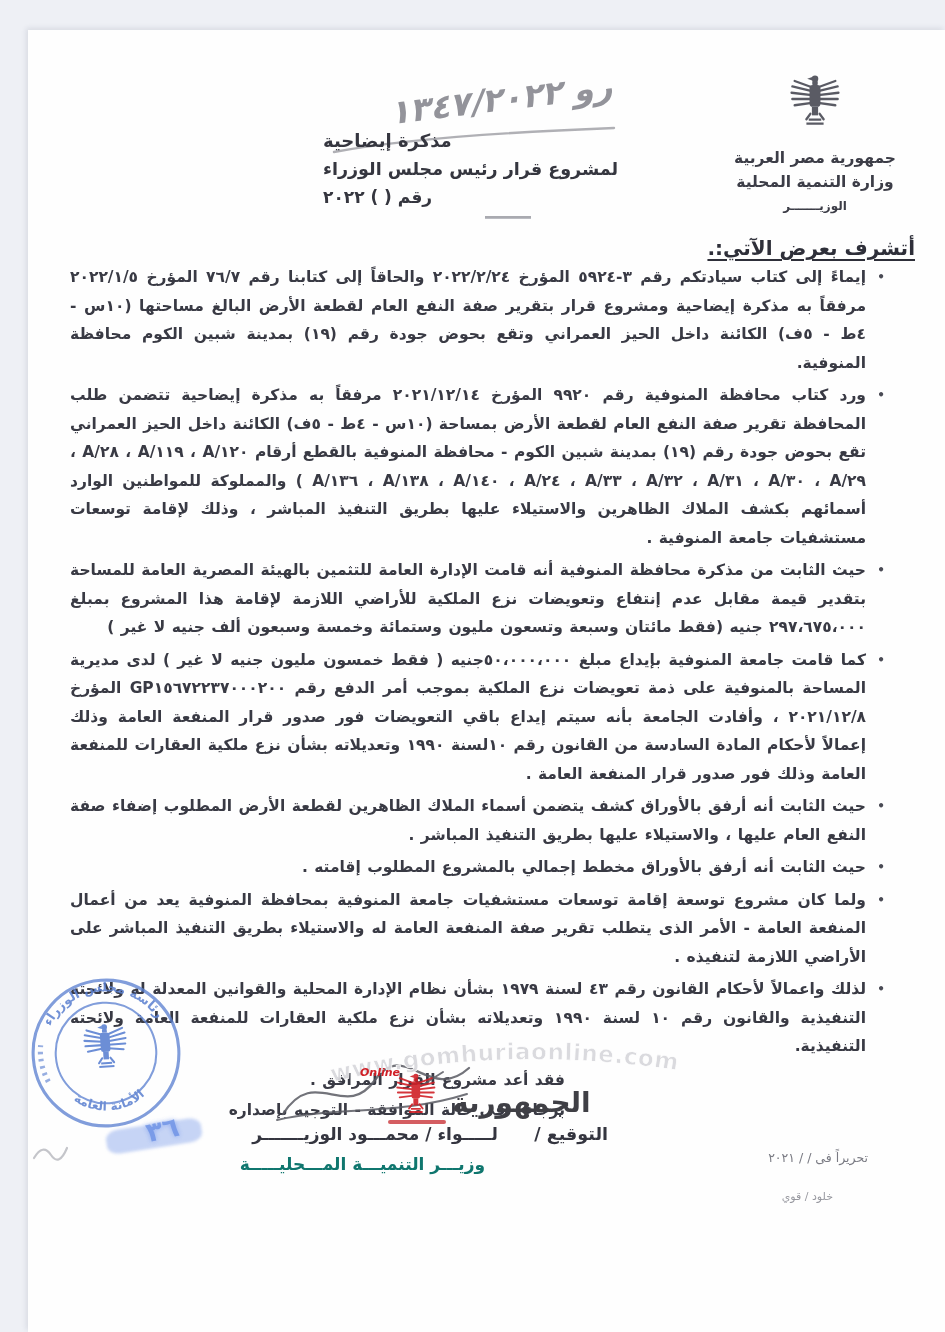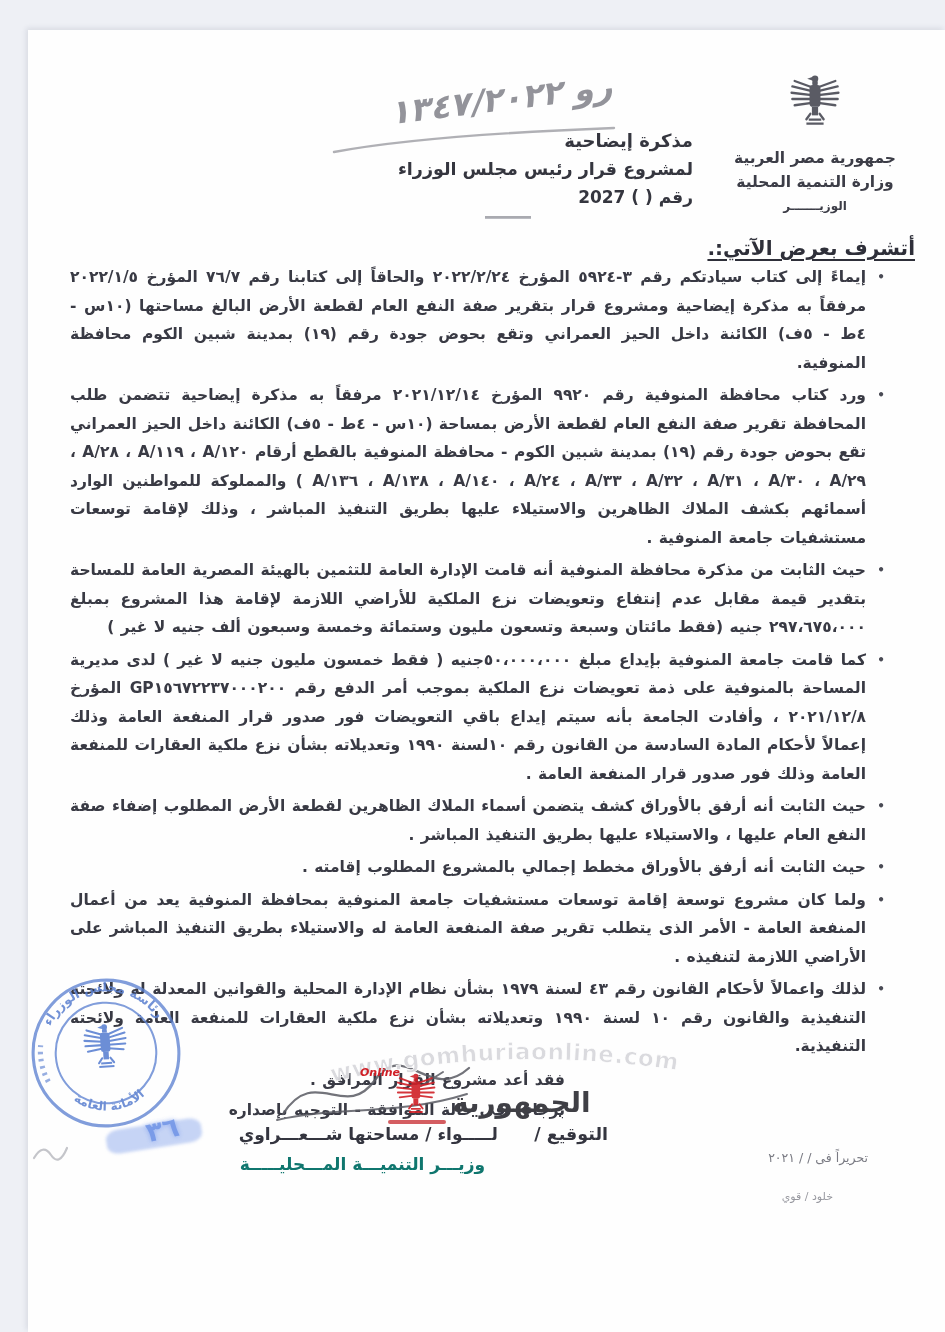--- a/index.html
+++ b/index.html
@@ -24,21 +24,21 @@
   
   .ref-scrawl{
     position:absolute;left:318px;top:52px;width:270px;direction:rtl;
     transform:rotate(-7deg) skewX(-14deg);
     font-size:33px;font-weight:bold;color:#6a6b74;opacity:.72;
     white-space:nowrap;letter-spacing:2px;
   }
   .ref-flourish{position:absolute;left:300px;top:96px;width:290px;height:30px;opacity:.55;}
 
   
-  .title-blk{position:absolute;left:295px;top:100px;width:370px;text-align:right;direction:rtl;color:#35363f;}
+  .title-blk{position:absolute;left:295px;top:100px;width:370px;text-align:left;direction:rtl;color:#35363f;}
   .t1{font-size:18px;font-weight:bold;letter-spacing:1px;}
   .t2{font-size:17.5px;font-weight:bold;margin-top:8px;}
   .t3{font-size:17px;font-weight:bold;margin-top:8px;}
   .t-dash{width:46px;margin:9px auto 0;border-top:2px solid #8d8e96;border-bottom:1px solid #a5a6ae;height:3px;opacity:.75;}
 
   
   .intro{
     position:absolute;right:30px;top:206px;direction:rtl;
     font-size:20px;font-weight:bold;color:#2e2f39;
     text-decoration:underline;text-underline-offset:4px;text-decoration-thickness:1.5px;
@@ -119,21 +119,21 @@
   </div>
 
   <div class="ref-scrawl">رو ١٣٤٧/٢٠٢٢</div>
   <svg class="ref-flourish" viewBox="0 0 290 30">
     <path d="M6,26 C70,14 180,6 286,2" stroke="#71727b" stroke-width="2.4" fill="none" stroke-linecap="round"></path>
   </svg>
 
   <div class="title-blk">
     <div class="t1">مذكرة إيضاحية</div>
     <div class="t2">لمشروع قرار رئيس مجلس الوزراء</div>
-    <div class="t3">رقم (      ) 2027</div>
+    <div class="t3">رقم (      ) ٢٠٢٢</div>
     <div class="t-dash"></div>
   </div>
 
   <div class="intro">أتشرف بعرض الآتي:.</div>
 
   <div class="body-txt">
     <div class="bullet">إيماءً إلى كتاب سيادتكم رقم ٣-٥٩٢٤ المؤرخ ٢٠٢٢/٢/٢٤ والحاقاً إلى كتابنا رقم ٧٦/٧ المؤرخ ٢٠٢٢/١/٥ مرفقاً به مذكرة إيضاحية ومشروع قرار بتقرير صفة النفع العام لقطعة الأرض البالغ مساحتها (١٠س - ٤ط - ٥ف) الكائنة داخل الحيز العمراني وتقع بحوض جودة رقم (١٩) بمدينة شبين الكوم محافظة المنوفية.</div>
     <div class="bullet">ورد كتاب محافظة المنوفية رقم ٩٩٢٠ المؤرخ ٢٠٢١/١٢/١٤ مرفقاً به مذكرة إيضاحية تتضمن طلب المحافظة تقرير صفة النفع العام لقطعة الأرض بمساحة (١٠س - ٤ط - ٥ف) الكائنة داخل الحيز العمراني تقع بحوض جودة رقم (١٩) بمدينة شبين الكوم - محافظة المنوفية بالقطع أرقام ١٢٠/A ، ١١٩/A ، ٢٨/A ، ٢٩/A ، ٣٠/A ، ٣١/A ، ٣٢/A ، ٣٣/A ، ٢٤/A ، ١٤٠/A ، ١٣٨/A ، ١٣٦/A ) والمملوكة للمواطنين الوارد أسمائهم بكشف الملاك الظاهرين والاستيلاء عليها بطريق التنفيذ المباشر ، وذلك لإقامة توسعات مستشفيات جامعة المنوفية .</div>
     <div class="bullet">حيث الثابت من مذكرة محافظة المنوفية أنه قامت الإدارة العامة للتثمين بالهيئة المصرية العامة للمساحة بتقدير قيمة مقابل عدم إنتفاع وتعويضات نزع الملكية للأراضي اللازمة لإقامة هذا المشروع بمبلغ ٢٩٧،٦٧٥،٠٠٠ جنيه (فقط مائتان وسبعة وتسعون مليون وستمائة وخمسة وسبعون ألف جنيه لا غير )</div>
     <div class="bullet">كما قامت جامعة المنوفية بإيداع مبلغ ٥٠،٠٠٠،٠٠٠جنيه ( فقط خمسون مليون جنيه لا غير ) لدى مديرية المساحة بالمنوفية على ذمة تعويضات نزع الملكية بموجب أمر الدفع رقم GP١٥٦٧٢٢٣٧٠٠٠٢٠٠ المؤرخ ٢٠٢١/١٢/٨ ، وأفادت الجامعة بأنه سيتم إيداع باقي التعويضات فور صدور قرار المنفعة العامة وذلك إعمالاً لأحكام المادة السادسة من القانون رقم ١٠لسنة ١٩٩٠ وتعديلاته بشأن نزع ملكية العقارات للمنفعة العامة وذلك فور صدور قرار المنفعة العامة .</div>
@@ -170,21 +170,21 @@
     <path d="M4,30 q9,-15 17,-3 t16,-7" stroke="#9fa0a8" stroke-width="2.2" fill="none" stroke-linecap="round"></path>
   </svg>
 
   <svg class="sig-scrawl" viewBox="0 0 210 80">
     <path d="M12,58 C 44,8 74,66 104,24 S 158,48 198,12" stroke="#5a5b63" stroke-width="2.3" fill="none" stroke-linecap="round"></path>
     <path d="M6,64 C 64,50 126,60 196,38" stroke="#5a5b63" stroke-width="2" fill="none" stroke-linecap="round"></path>
     <path d="M150,30 l 22,-14" stroke="#5a5b63" stroke-width="2" fill="none" stroke-linecap="round"></path>
   </svg>
 
   <div class="sig-label">التوقيع /</div>
-  <div class="sig-name">لـــــواء / مساحتها شـــعـــراوي</div>
+  <div class="sig-name">لـــــواء / محمـــود الوزيـــــــر</div>
   <div class="sig-title">وزيـــر التنميـــة المـــحليـــــة</div>
 
   <svg class="wm" viewBox="0 0 356 110">
     <defs>
         <path id="wmArc" d="M 6,46 Q 172,8 350,34"></path>
       </defs>
     <text font-size="23" font-weight="bold" fill="#d9d9dd" stroke="#ffffff" stroke-width="0.7" letter-spacing="0.5" opacity=".95">
       <textPath href="#wmArc">www.gomhuriaonline.com</textPath>
     </text>
     <g transform="translate(8,28)">

